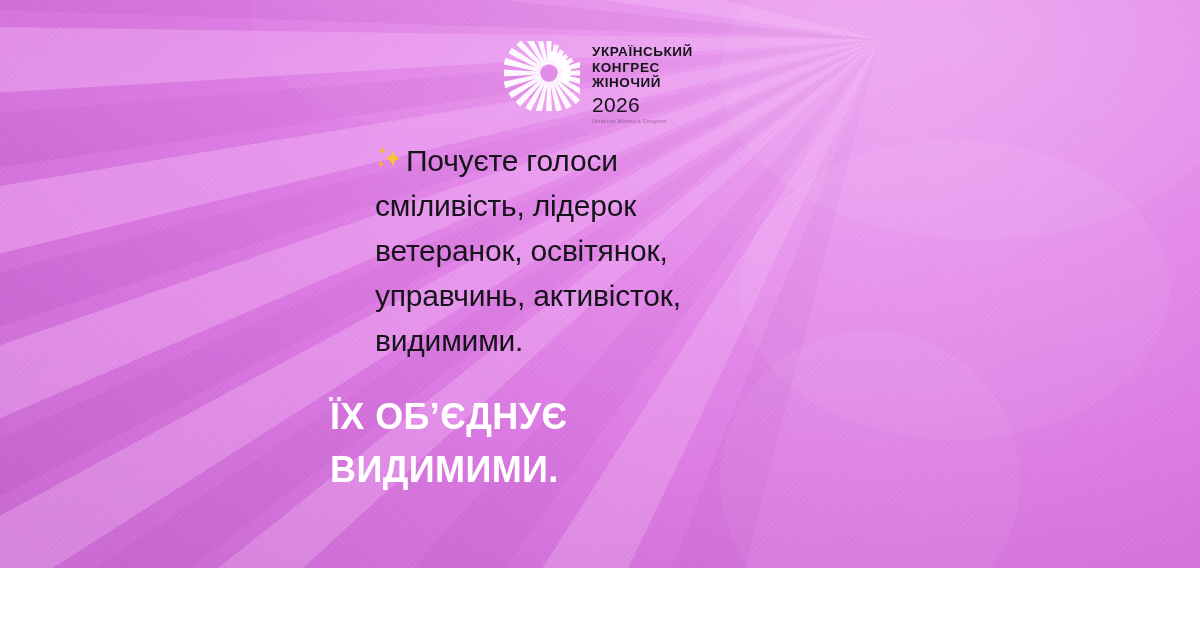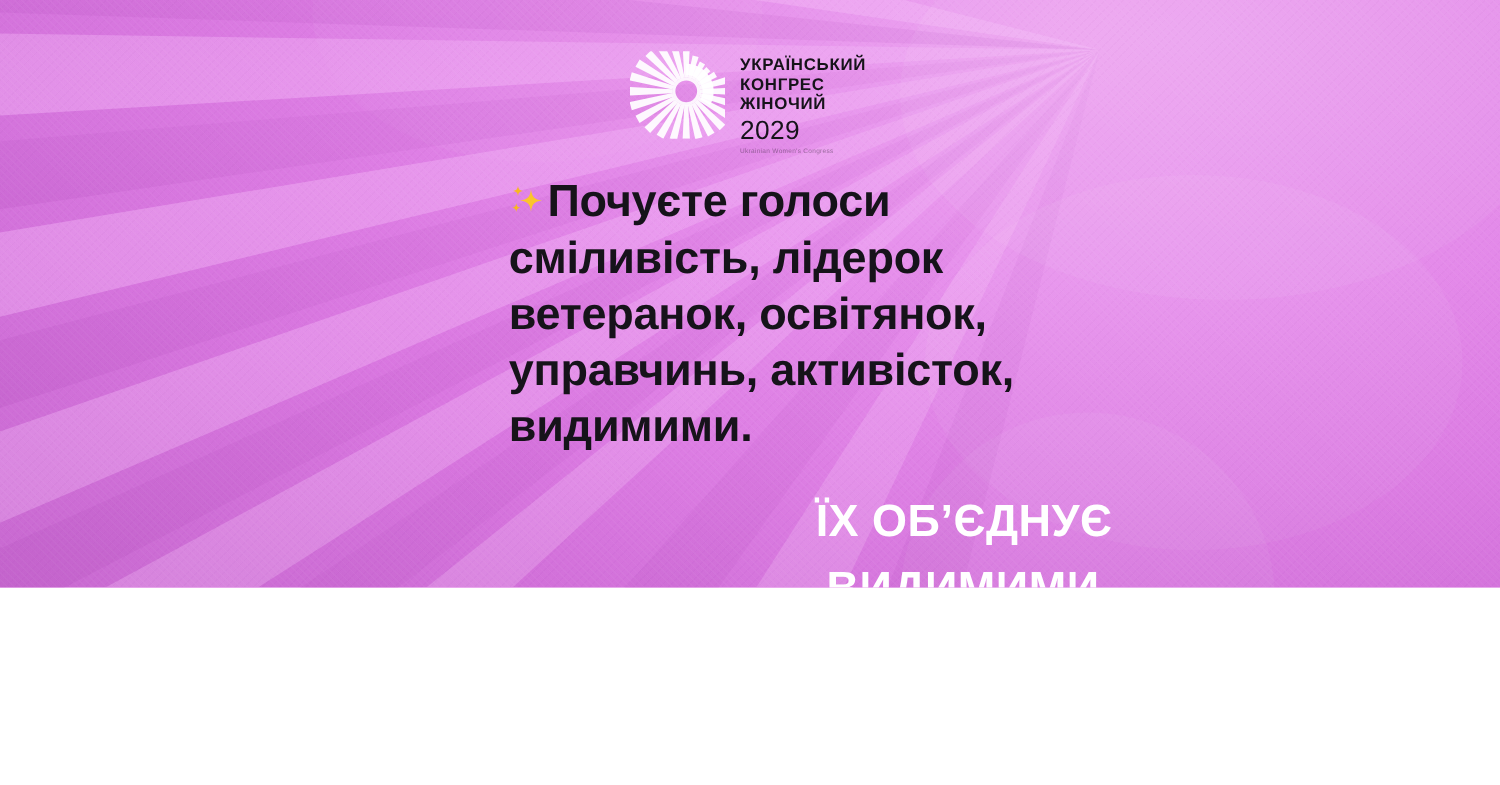--- a/index.html
+++ b/index.html
@@ -8,21 +8,21 @@
   html, body {
     width: 1200px;
     height: 628px;
     overflow: hidden;
     font-family: "Liberation Sans", sans-serif;
   }
 
   .banner {
     position: relative;
     width: 1200px;
-    height: 470px;
+    height: 568px;
     overflow: hidden;
     background: #e07fe6;
   }
 
   
 
   .bg-base {
     position: absolute;
     inset: 0;
     background:
@@ -132,41 +132,40 @@
     margin-top: 1px;
   }
 
   
   .body-copy {
     position: absolute;
     left: 375px;
     top: 138px;
     width: 430px;
     font-family: "Liberation Sans", sans-serif;
-    font-weight: 700;
-    font-size: 36px;
+    font-weight: 400;
+    font-size: 30px;
     line-height: 45px;
     letter-spacing: -0.2px;
     color: #16131a;
-    margin-left: 32px;
   }
   .body-copy .sparkle-icon {
     display: inline-block;
     vertical-align: -3px;
     margin-right: 1px;
   }
   .body-copy .sparkle-icon svg { display: block; width: 30px; height: 30px; }
 
   
   .headline {
     position: absolute;
     left: 330px;
     top: 390px;
     width: 560px;
-    text-align: right;
+    text-align: left;
     font-family: "Liberation Sans", sans-serif;
     font-weight: 700;
     font-size: 36px;
     line-height: 53px;
     letter-spacing: 0.4px;
     color: #ffffff;
     text-transform: uppercase;
   }
   .headline-line { display: block; white-space: nowrap; }
 </style>
@@ -307,21 +306,21 @@
               <circle cx="0" cy="0" r="10" fill="none" stroke="#ffffff" stroke-opacity="0.9" stroke-width="2.6"></circle>
             </g>
           </g>
         </svg>
       </div>
 
       <div class="logo-text">
         <span class="logo-title-line">УКРАЇНСЬКИЙ</span>
         <span class="logo-title-line">КОНГРЕС</span>
         <span class="logo-title-line">ЖІНОЧИЙ</span>
-        <span class="logo-year">2029</span>
+        <span class="logo-year">2026</span>
         <span class="logo-subline">Ukrainian Women's Congress</span>
       </div>
     </div>
 
     <div class="body-copy">
       <span class="sparkle-icon">
         <svg viewBox="0 0 30 30" aria-hidden="true">
 
           <path d="M17.8 5.4 C18.6 11.6 20.6 13.6 26.6 14.4 C20.6 15.2 18.6 17.2 17.8 23.4 C17.0 17.2 15.0 15.2 9.0 14.4 C15.0 13.6 17.0 11.6 17.8 5.4 Z" fill="#fcc42c"></path>
 

